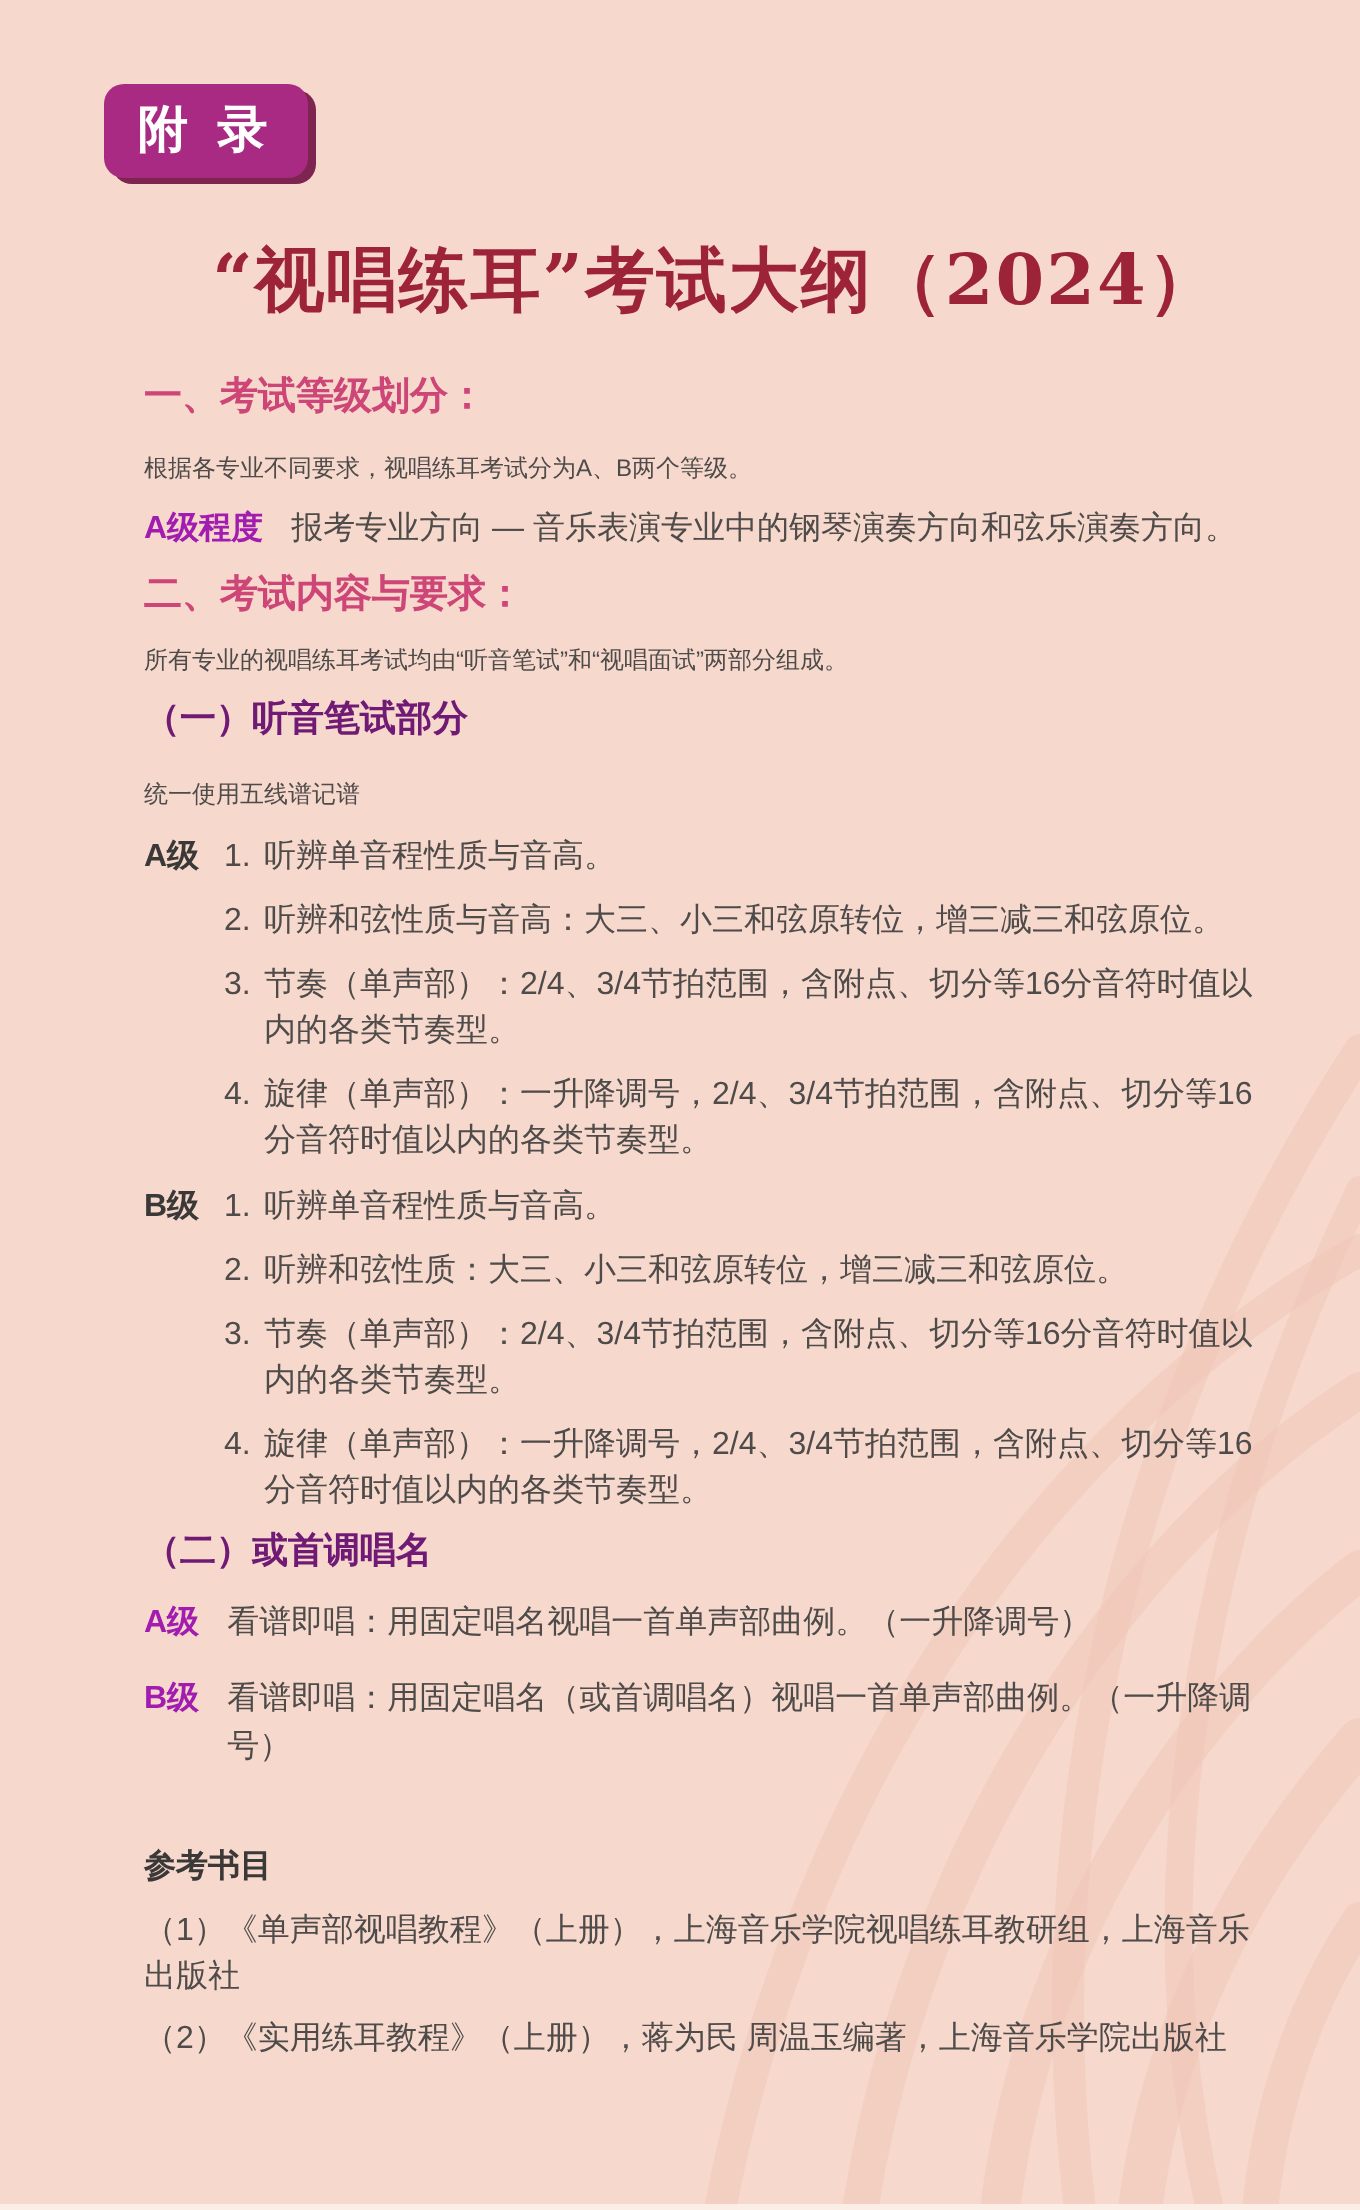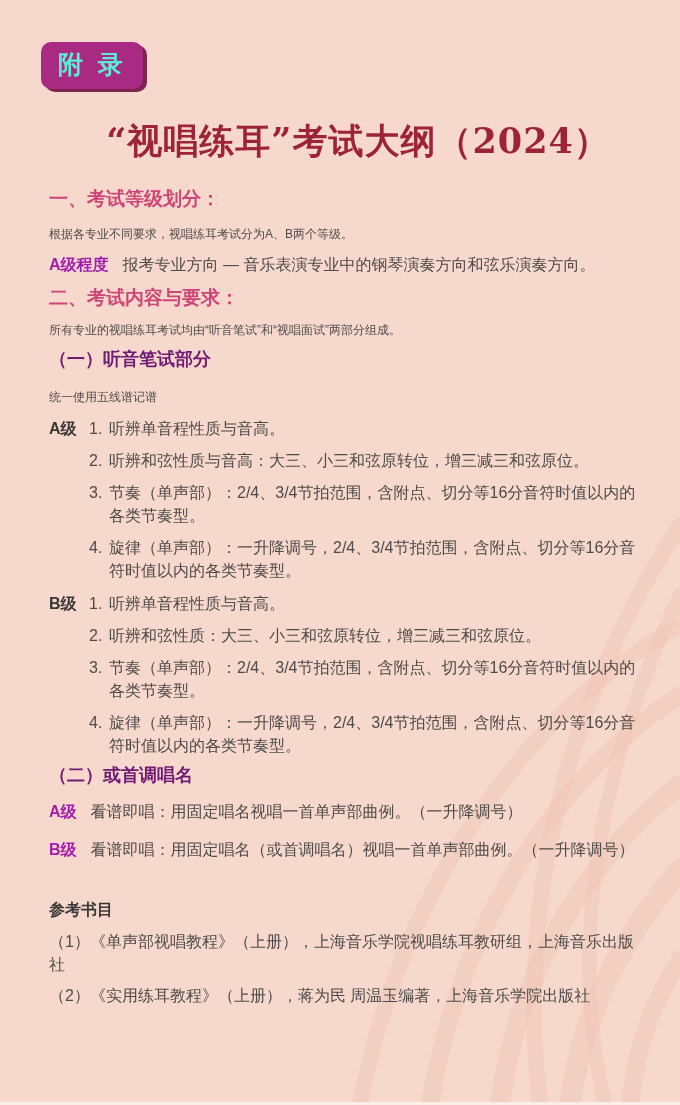--- a/index.html
+++ b/index.html
@@ -28,47 +28,47 @@
     left: 0; right: 0; bottom: 0;
     height: 3px;
     background: #fbeee7;
   }
 
   .content { position: relative; z-index: 1; }
 
   
   .badge {
     display: inline-block;
-    margin: 42px 0 0 41px;
+    margin: 42px 0 0 52px;
     padding: 8px 17px 9px 17px;
     background: #a82a82;
     border-radius: 10px;
     box-shadow: 4px 3px 0 #7d2450;
-    color: #5eead4;
+    color: #ffffff;
     font-family: "DejaVu Serif", serif;
     font-weight: bold;
     font-size: 25px;
     letter-spacing: 3px;
     line-height: 1.2;
   }
 
   
   .doc-title {
     margin-top: 27px;
     text-align: center;
     font-family: "DejaVu Serif", serif;
     font-weight: bold;
     font-size: 35px;
     letter-spacing: 1px;
     color: #9d2338;
     line-height: 1.4;
     padding-left: 36px;
   }
 
-  .body-col { padding: 0 42px 0 49px; }
+  .body-col { padding: 0 42px 0 72px; }
 
   .sec-heading {
     color: #cd4677;
     font-weight: bold;
     font-size: 19px;
     line-height: 26px;
   }
   .sub-heading {
     color: #701a75;
     font-weight: bold;

